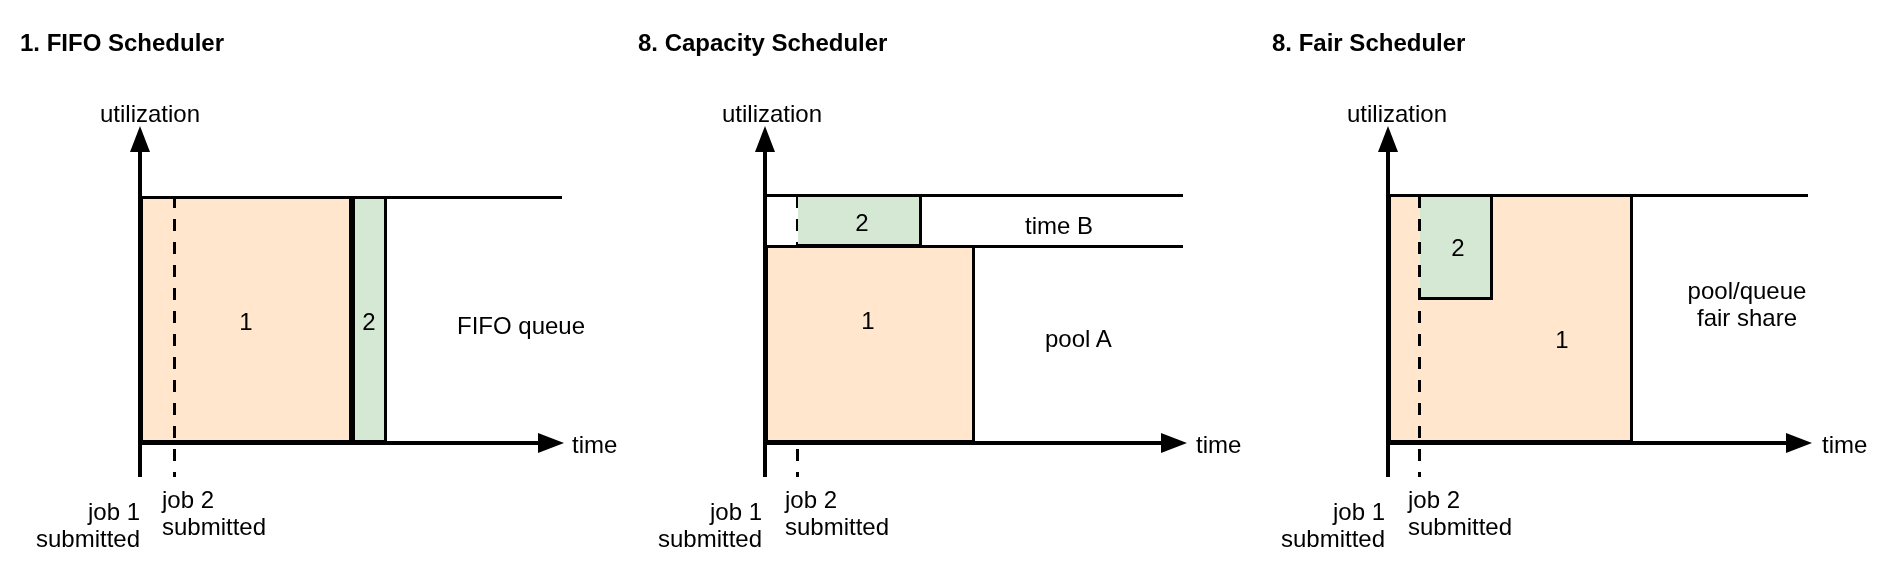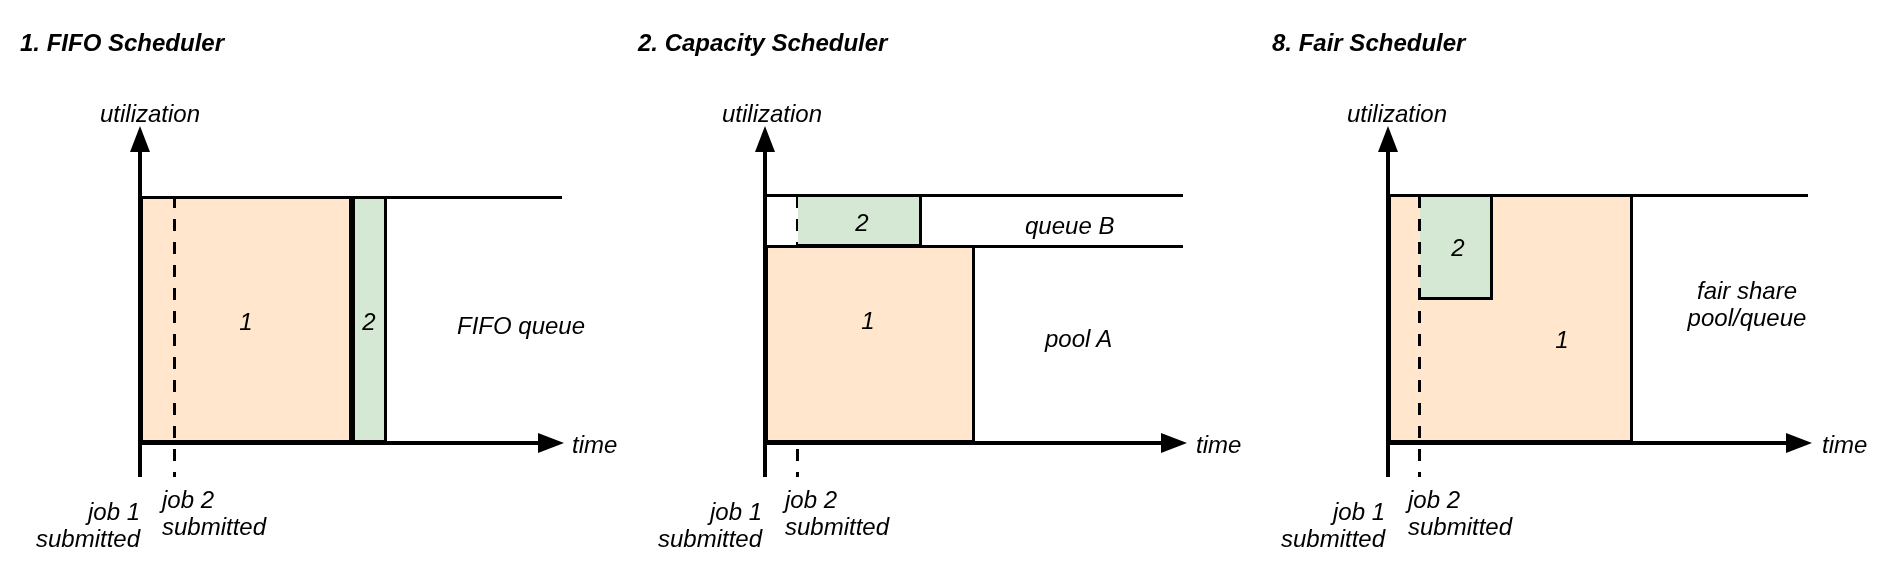--- a/index.html
+++ b/index.html
@@ -10,21 +10,20 @@
     font-family:"Liberation Sans", sans-serif;
     color:#000;
     overflow:hidden;
   }
   .lbl{
     position:absolute;
     font-size:24px;
     line-height:27px;
     white-space:nowrap;
     color:#000;
-    font-style:italic;
   }
   .title{
     font-weight:bold;
   }
   .right{text-align:right;margin-top:12px;}
   .center{text-align:center;}
   .num{transform:translate(-50%,-50%);}
   .hline{position:absolute;height:3px;background:#000;}
   .vline{position:absolute;width:4px;background:#000;}
   .box{position:absolute;box-sizing:border-box;border:3px solid #000;}
@@ -80,38 +79,38 @@
       <div>job 1</div>
       <div>submitted</div>
     </div>
     <div class="lbl" style="left:162px;top:486px;">
       <div>job 2</div>
       <div>submitted</div>
     </div>
   </div>
 
   <div>
-    <div class="lbl title" style="left:638px;top:29px;">2. Capacity Scheduler</div>
+    <div class="lbl title" style="left:638px;top:29px;">8. Capacity Scheduler</div>
     <div class="lbl" style="left:722px;top:100px;">utilization</div>
 
     <div class="arrow-up" style="left:755px;top:126px;"></div>
     <div class="vline" style="left:763px;top:150px;height:327px;"></div>
 
     <div class="hline" style="left:765px;top:194px;width:418px;"></div>
     <div class="hline" style="left:765px;top:245px;width:418px;"></div>
 
     <div class="dash" style="left:796px;top:196px;height:281px;"></div>
 
     <div class="box green noleft" style="left:798px;top:194px;width:124px;height:53px;"></div>
     <div class="box orange" style="left:765px;top:245px;width:210px;height:198px;"></div>
 
     <div class="lbl num" style="left:862px;top:222px;">2</div>
     <div class="lbl num" style="left:868px;top:320px;">1</div>
 
-    <div class="lbl" style="left:1025px;top:212px;">queue B</div>
+    <div class="lbl" style="left:1025px;top:212px;">time B</div>
     <div class="lbl" style="left:1045px;top:325px;">pool A</div>
 
     <div class="xline" style="left:763px;top:441px;width:408px;"></div>
     <div class="arrow-right" style="left:1161px;top:433px;"></div>
     <div class="lbl" style="left:1196px;top:431px;">time</div>
 
     <div class="lbl right" style="left:642px;top:486px;width:120px;">
       <div>job 1</div>
       <div>submitted</div>
     </div>
@@ -131,22 +130,22 @@
     <div class="hline" style="left:1388px;top:194px;width:420px;"></div>
 
     <div class="box orange" style="left:1388px;top:194px;width:245px;height:249px;"></div>
     <div class="box green noleft" style="left:1420px;top:194px;width:73px;height:106px;"></div>
     <div class="dash" style="left:1418px;top:196px;height:281px;"></div>
 
     <div class="lbl num" style="left:1458px;top:247px;">2</div>
     <div class="lbl num" style="left:1562px;top:339px;">1</div>
 
     <div class="lbl center" style="left:1647px;top:277px;width:200px;">
+      <div>pool/queue</div>
       <div>fair share</div>
-      <div>pool/queue</div>
     </div>
 
     <div class="xline" style="left:1386px;top:441px;width:410px;"></div>
     <div class="arrow-right" style="left:1786px;top:433px;"></div>
     <div class="lbl" style="left:1822px;top:431px;">time</div>
 
     <div class="lbl right" style="left:1265px;top:486px;width:120px;">
       <div>job 1</div>
       <div>submitted</div>
     </div>

